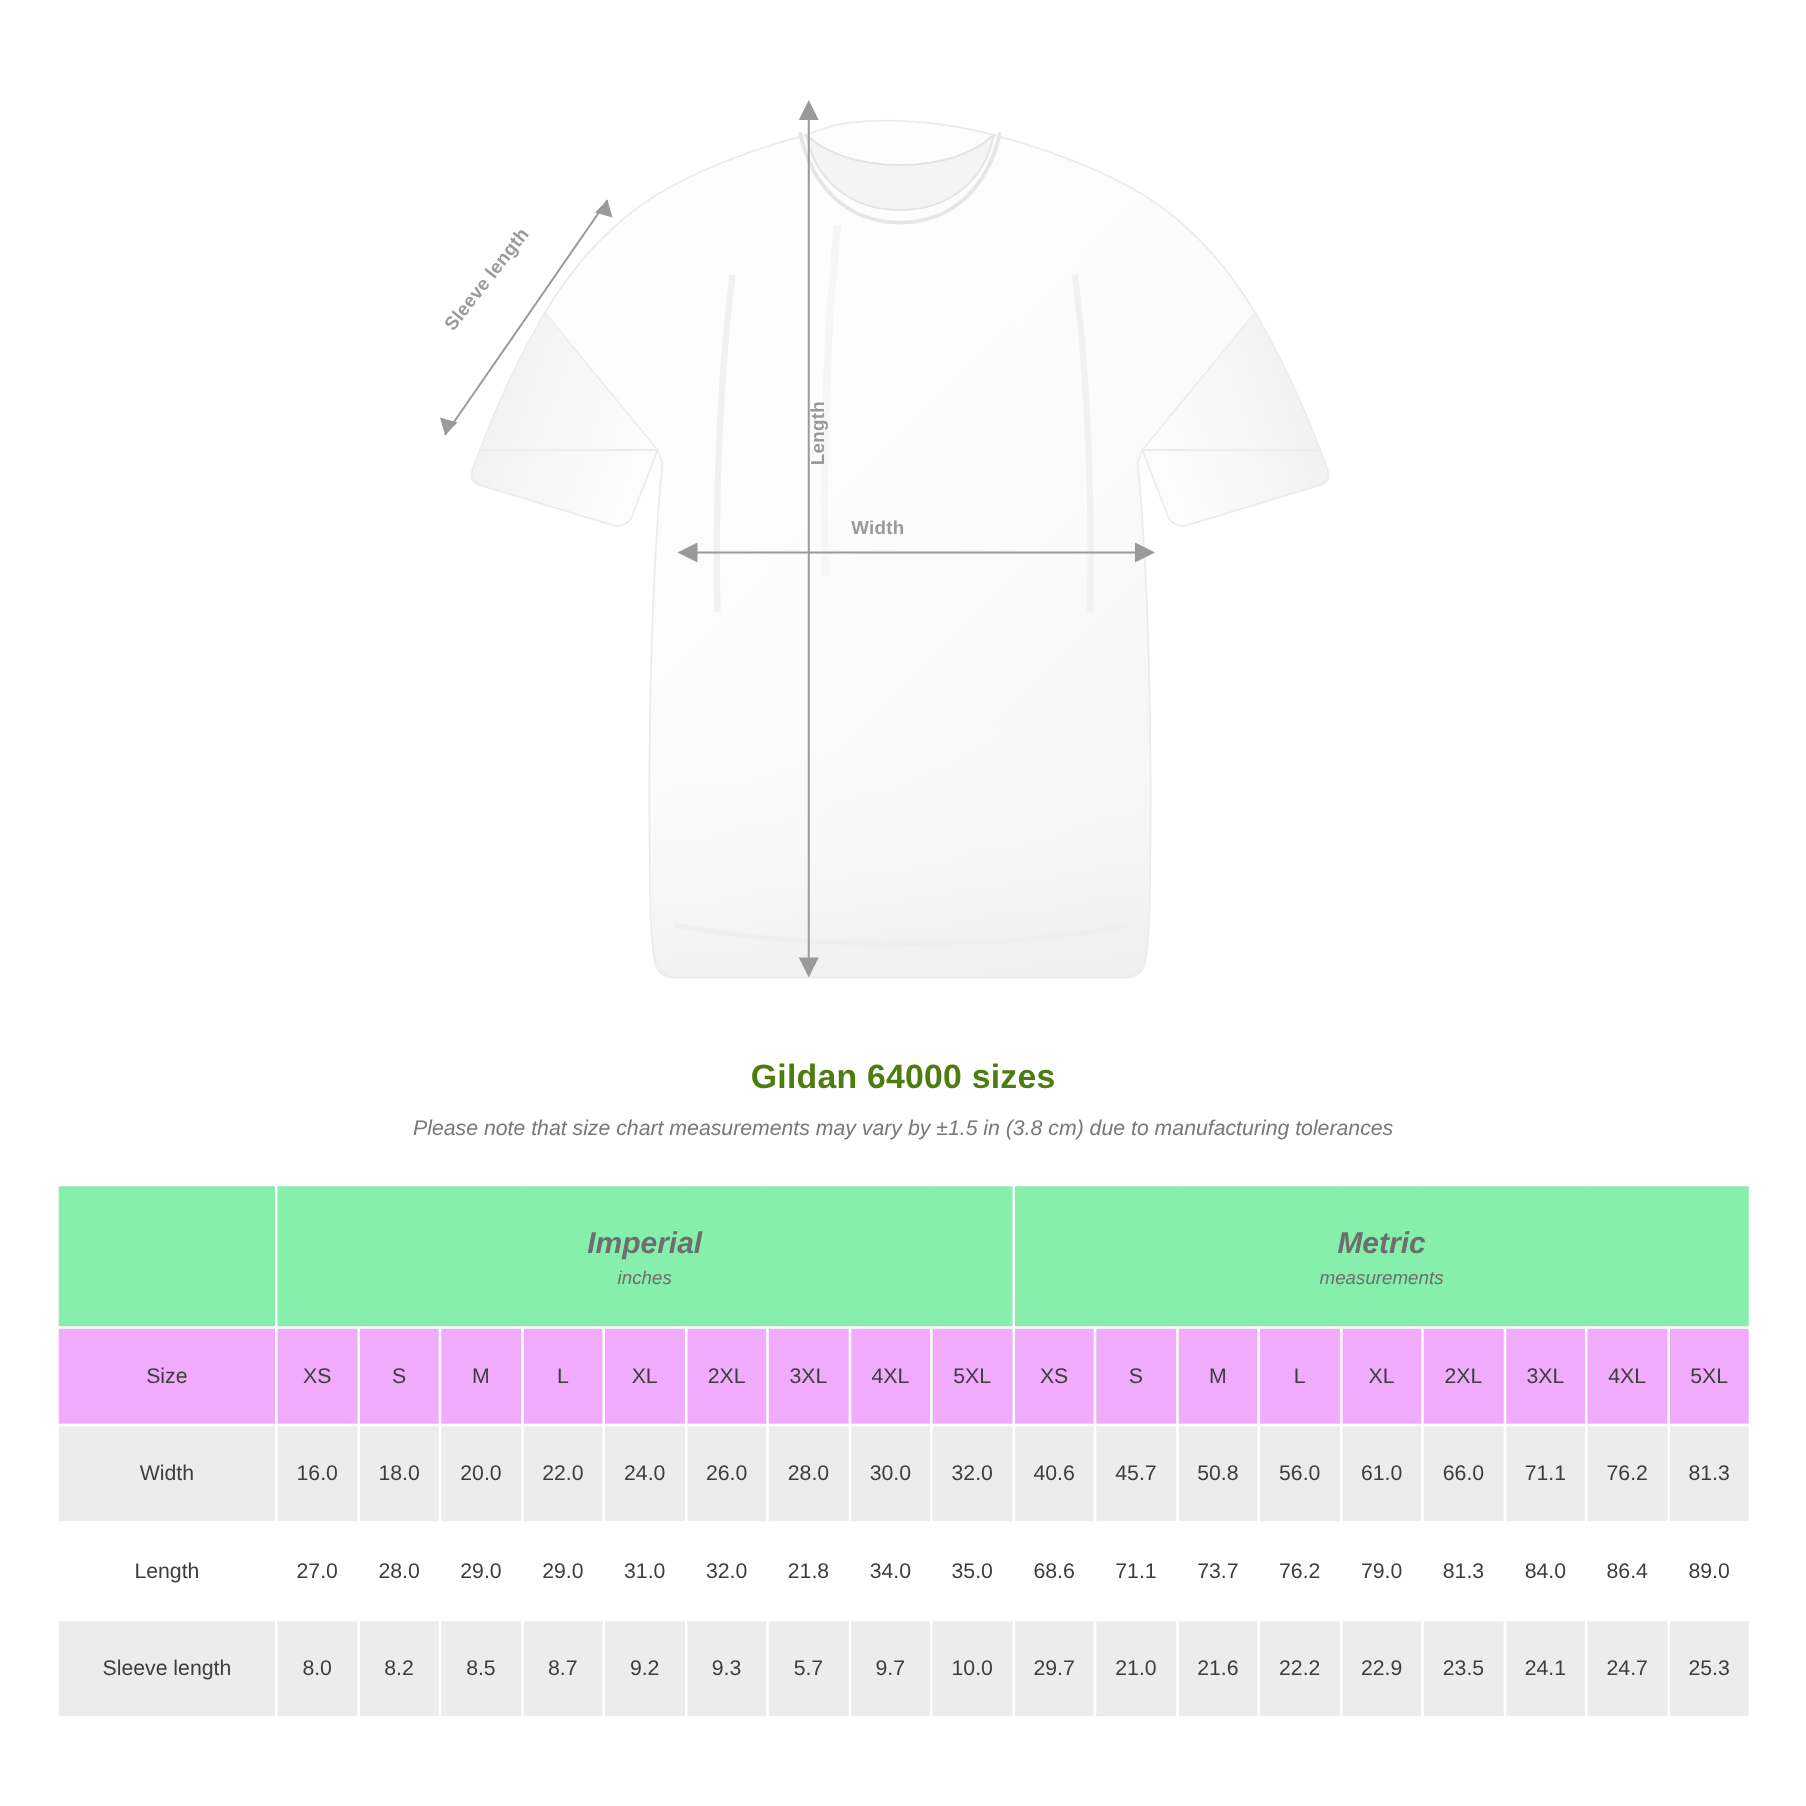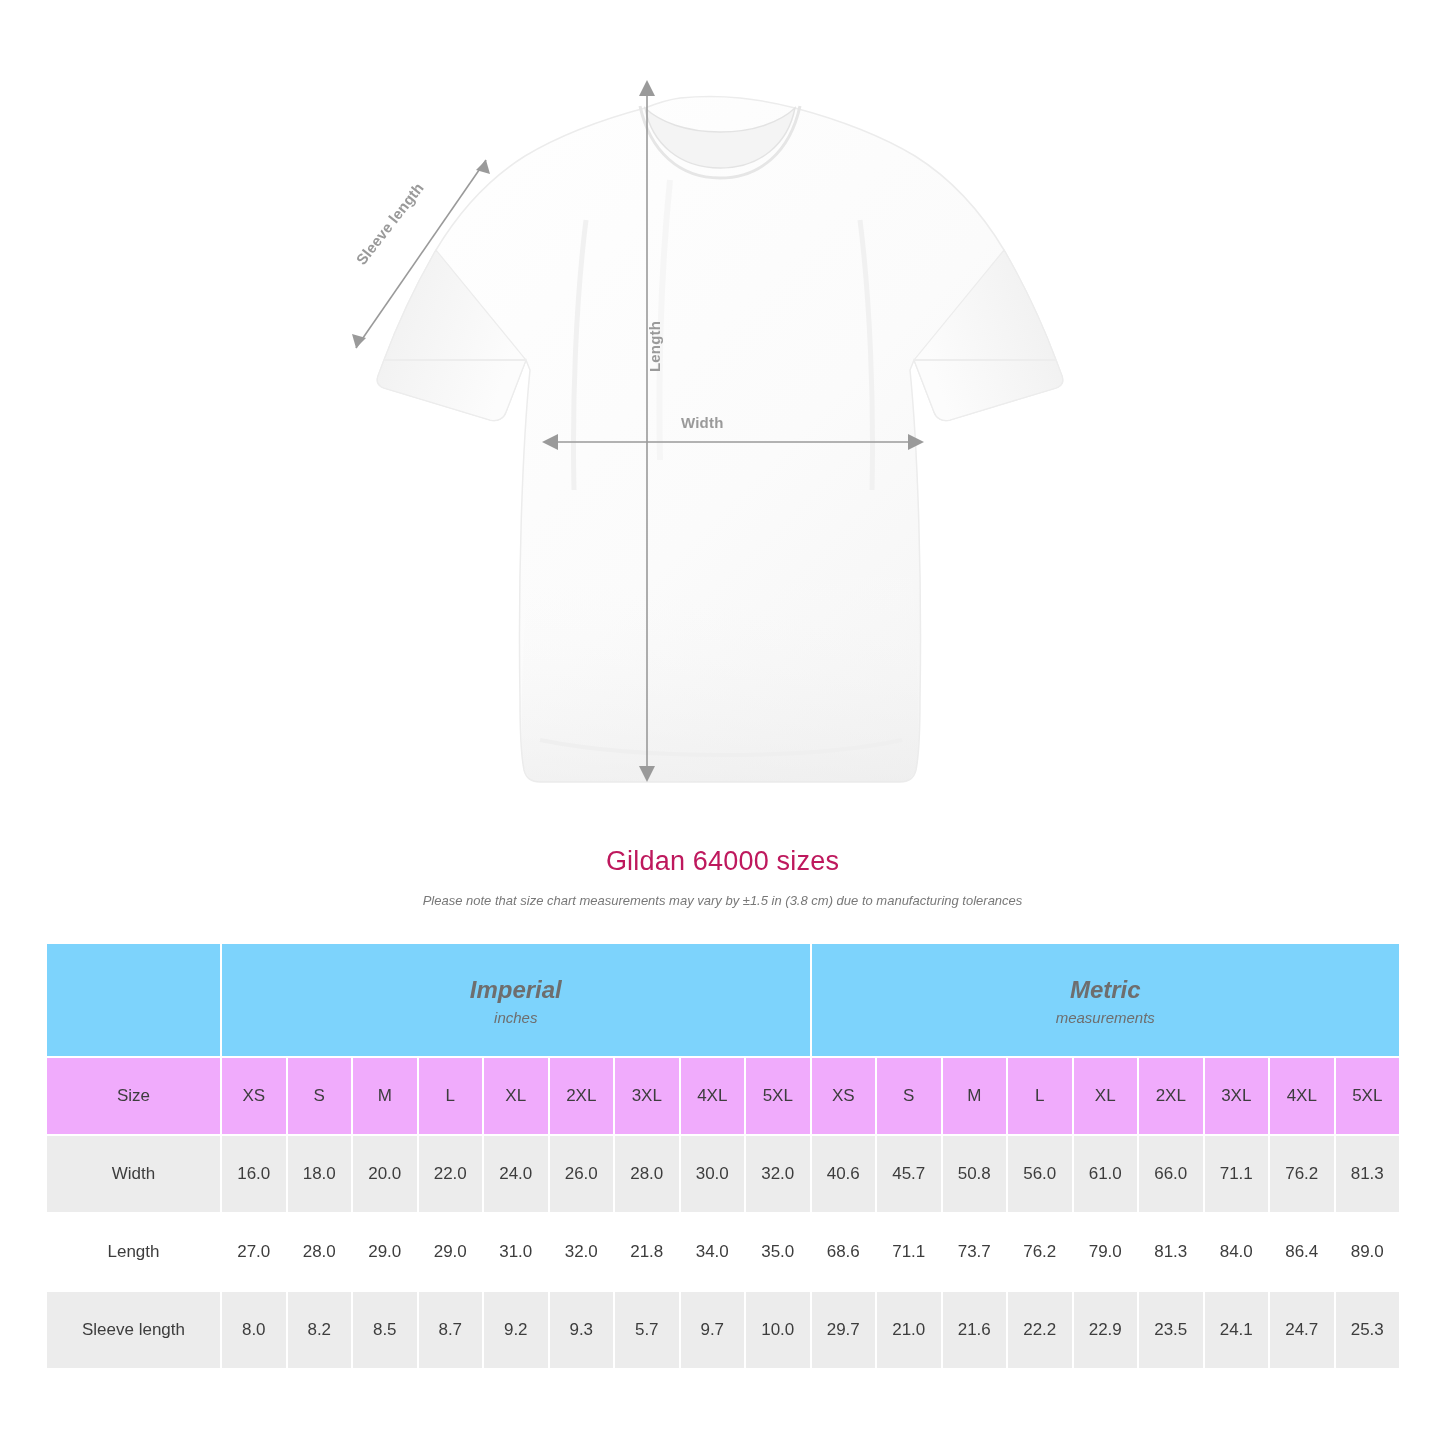--- a/index.html
+++ b/index.html
@@ -63,27 +63,27 @@
     top: 414px;
   }
 
   
   .title-block {
     text-align: center;
     margin-top: 26px;
   }
   .chart-title {
     font-size: 27px;
-    font-weight: normal;
-    color: #be185d;
+    font-weight: bold;
+    color: #4d7c0f;
     margin: 0;
     letter-spacing: 0.2px;
   }
   .chart-note {
-    font-size: 13px;
+    font-size: 17px;
     font-style: italic;
     color: #787878;
     margin-top: 16px;
   }
 
   
   .table-wrap {
     margin: 34px 45px 0 45px;
   }
   table.size-table {
@@ -92,21 +92,21 @@
     table-layout: fixed;
   }
   table.size-table td, table.size-table th {
     text-align: center;
     vertical-align: middle;
     border: 2px solid #ffffff;
     font-weight: normal;
   }
   .unit-head td {
     height: 110px;
-    background: #7dd3fc;
+    background: #86efac;
   }
   .unit-name {
     font-size: 24px;
     font-style: italic;
     font-weight: bold;
     color: #6e6e6e;
     line-height: 1.25;
   }
   .unit-sub {
     font-size: 15px;

